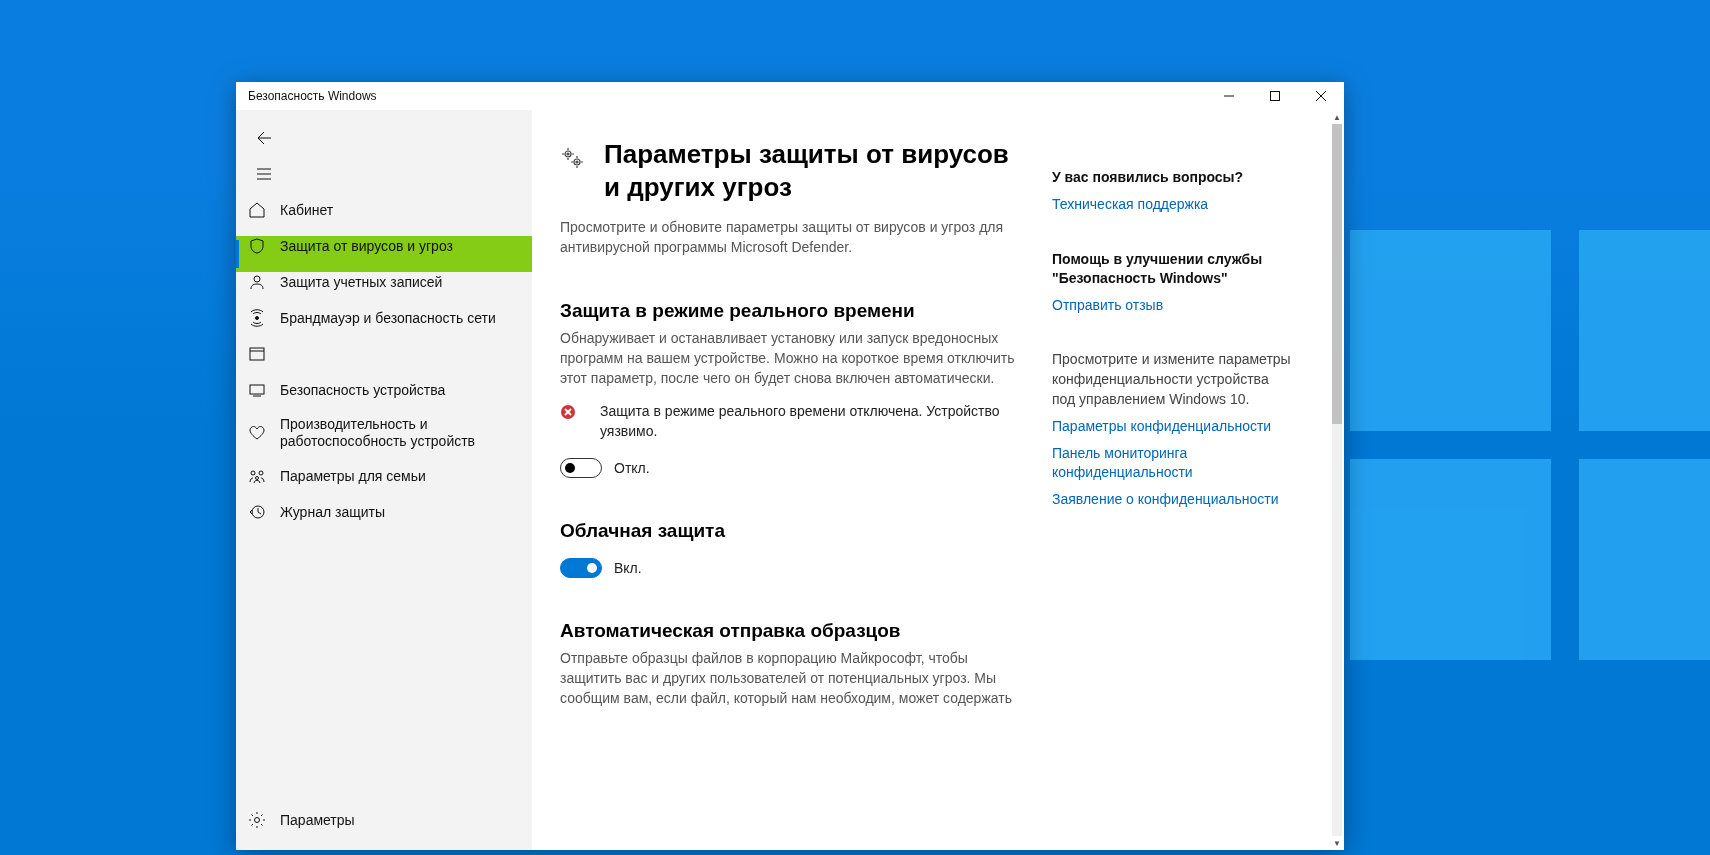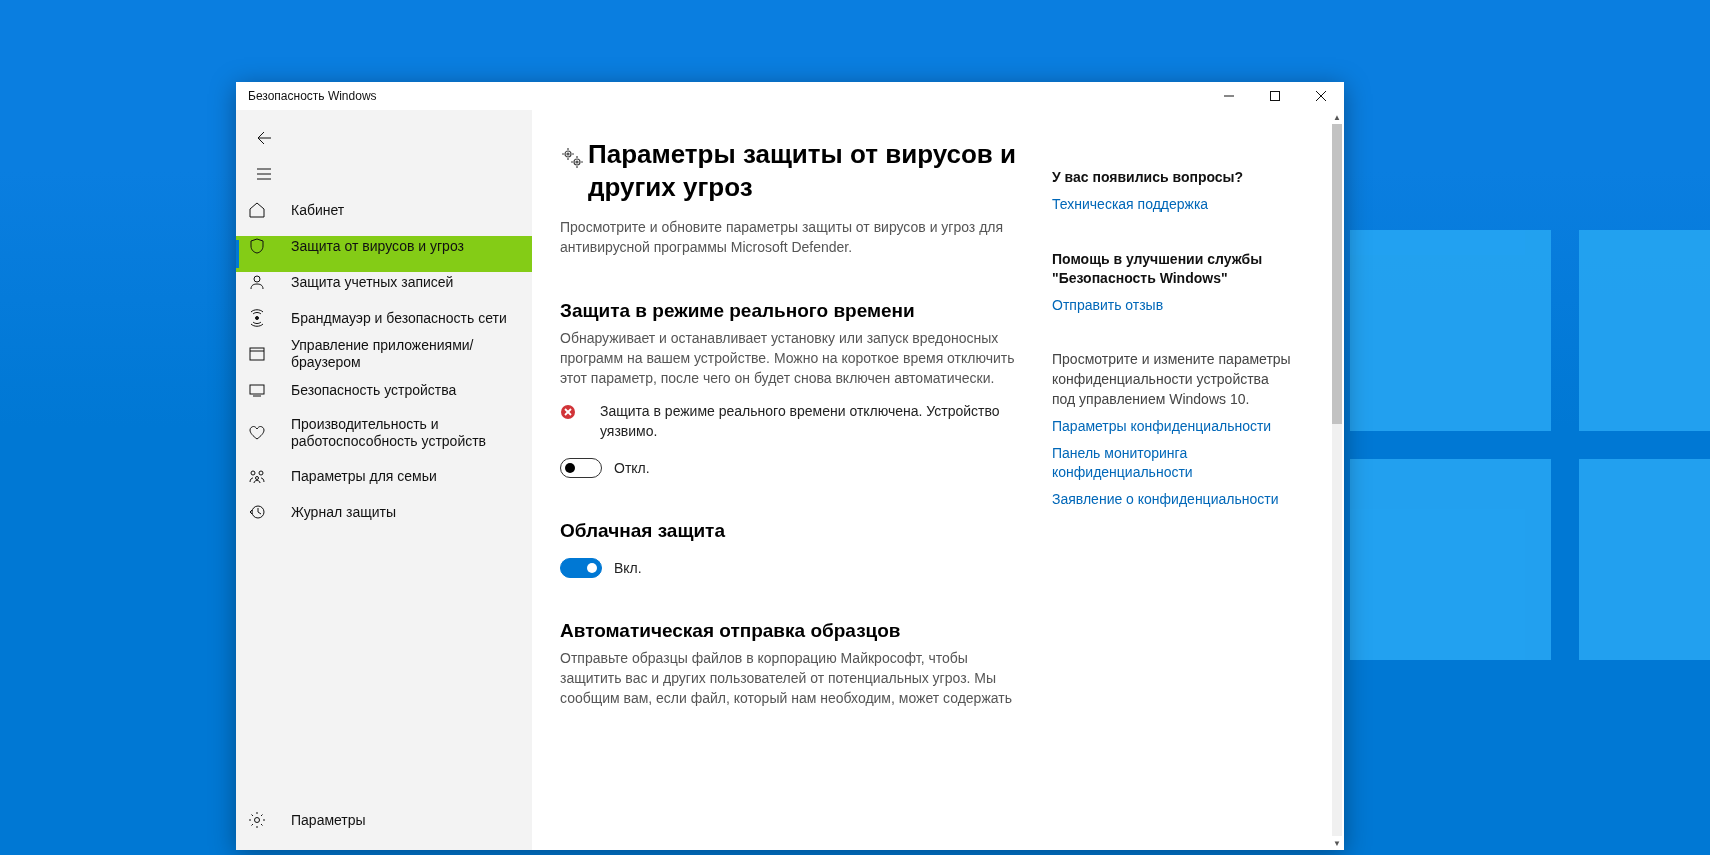--- a/index.html
+++ b/index.html
@@ -38,21 +38,21 @@
     width: 296px; background: #f3f3f3; display: flex; flex-direction: column;
     font-size: 14px; color: #111;
   }
   .sb-top { padding: 10px 8px 0 8px; }
   .sb-icon-btn {
     width: 40px; height: 36px; display: flex; align-items: center; justify-content: center;
   }
   .sb-icon-btn svg { width: 16px; height: 16px; }
   .sb-list { margin-top: 8px; }
   .sb-item {
-    display: flex; align-items: center; height: 36px; padding: 0 8px 16px 12px; gap: 25px;
+    display: flex; align-items: center; height: 36px; padding: 0 8px 16px 12px; gap: 14px;
     position: relative;
   }
   .sb-item.active::before {
     content: ""; position: absolute; left: 0; top: 4px; bottom: 4px; width: 3px; background: #0078d4;
   }
   .sb-item.active { background: #84cc16; }
   .sb-item .ic { width: 18px; height: 18px; flex: 0 0 18px; display: flex; align-items: center; justify-content: center; }
   .sb-item .ic svg { width: 18px; height: 18px; }
   .sb-item .lbl { line-height: 1.2; }
   .sb-item.multi { height: 50px; }
@@ -61,21 +61,21 @@
 
   .content {
     flex: 1; display: flex; min-width: 0; position: relative; overflow: hidden;
   }
   .main {
     flex: 1; padding: 28px 0 0 28px; overflow: hidden; min-width: 0;
     display: flex; gap: 32px;
   }
   .main-col { width: 460px; }
   .aside { width: 258px; padding-right: 18px; padding-top: 30px; }
-  .headrow { display: flex; }
+  .headrow { display: flex; gap: 16px; }
   .headrow .hicon { width: 28px; padding-top: 8px; }
   .headrow .hicon svg { width: 24px; height: 24px; }
   .page-title { font-size: 26px; font-weight: 600; color: #000; line-height: 1.25; }
   .page-sub { font-size: 14px; color: #555; margin-top: 14px; line-height: 1.45; }
   .section { margin-top: 42px; }
   .section h2 { font-size: 19px; font-weight: 600; color: #000; }
   .section .desc { font-size: 14px; color: #555; margin-top: 6px; line-height: 1.45; }
   .warnrow { display: flex; gap: 24px; margin-top: 14px; align-items: flex-start; }
   .warnrow .wic { width: 16px; height: 16px; flex: 0 0 16px; margin-top: 2px; }
   .warnrow .wtxt { font-size: 14px; color: #222; line-height: 1.4; }
@@ -199,21 +199,20 @@
           </span>
           <span class="lbl">Брандмауэр и безопасность сети</span>
         </div>
         <div class="sb-item">
           <span class="ic">
             <svg viewBox="0 0 18 18" fill="none" stroke="#111" stroke-width="1">
                 <rect x="2" y="3" width="14" height="12"></rect>
                 <line x1="2" y1="6" x2="16" y2="6"></line>
               </svg>
           </span>
-          <span class="lbl">Управление приложениями/браузером</span>
         </div>
         <div class="sb-item">
           <span class="ic">
             <svg viewBox="0 0 18 18" fill="none" stroke="#111" stroke-width="1">
                 <rect x="2" y="4" width="14" height="9"></rect>
                 <line x1="5" y1="15" x2="13" y2="15"></line>
               </svg>
           </span>
           <span class="lbl">Безопасность устройства</span>
         </div>

